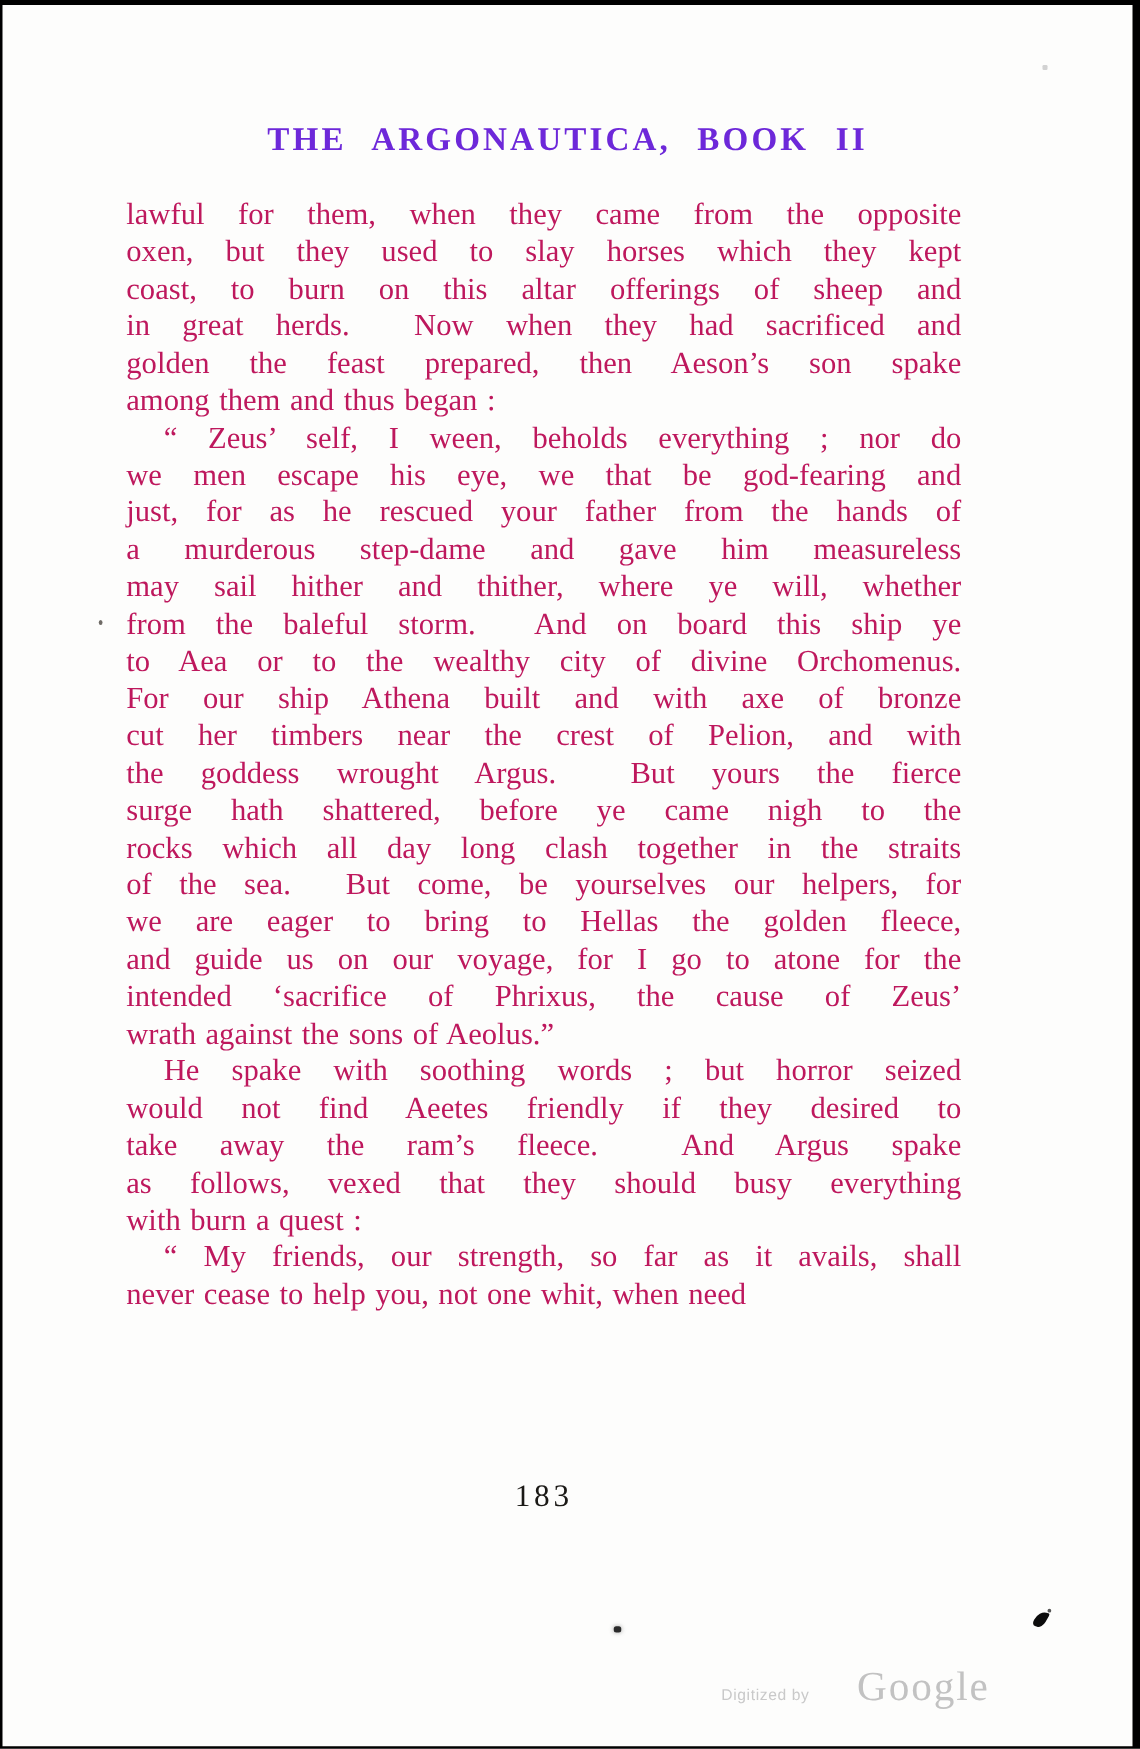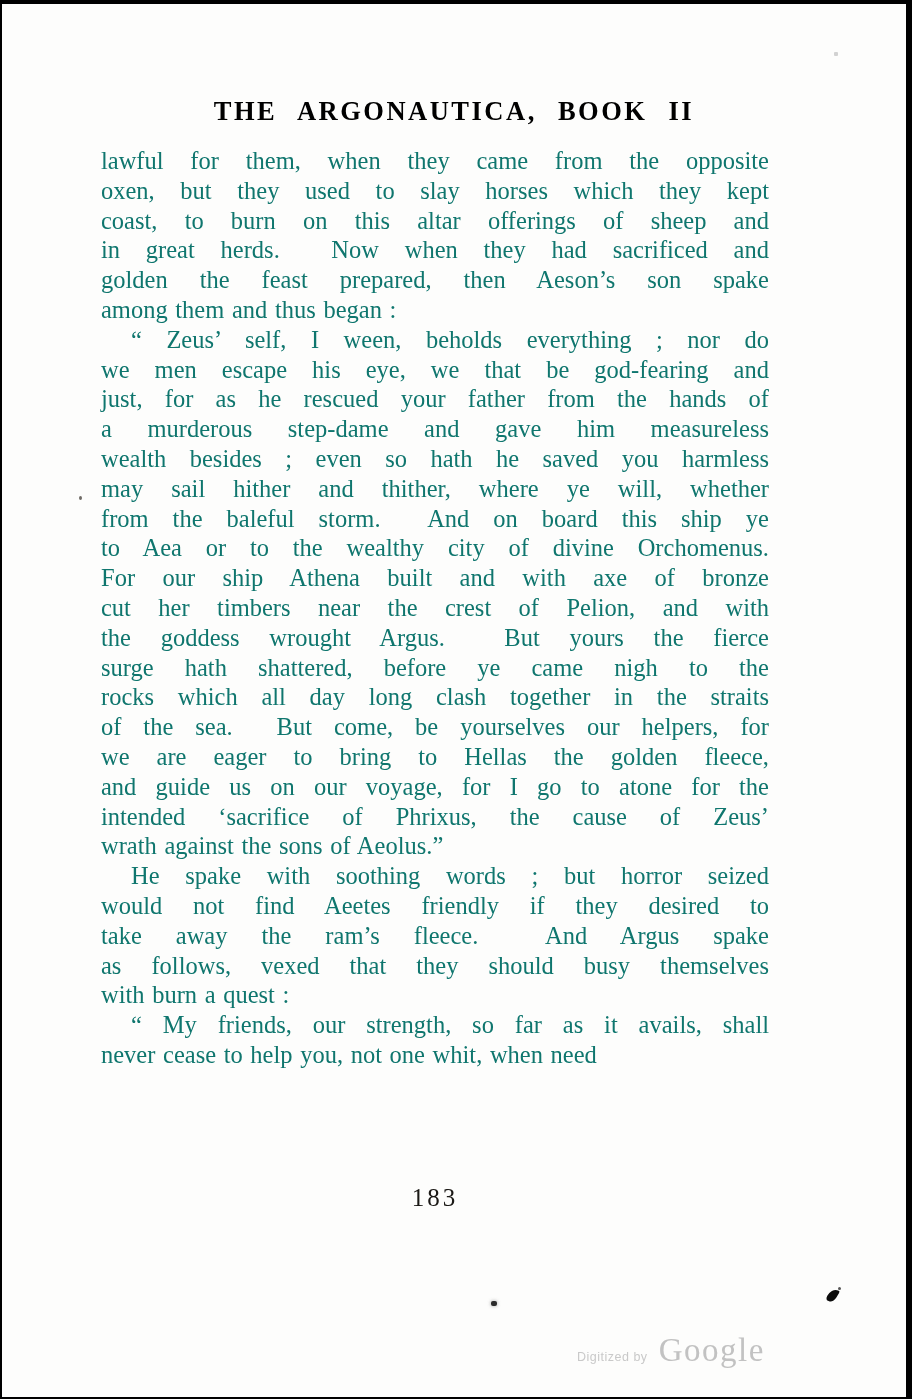--- a/index.html
+++ b/index.html
@@ -18,29 +18,29 @@
   }
   .page-title {
     position: absolute;
     left: 0; top: 92px;
     width: 100%;
     text-align: center;
     font-weight: 700;
     font-size: 26.5px;
     letter-spacing: 2.5px;
     word-spacing: 12px;
-    color: #000000;
+    color: #6d28d9;
   }
   .body-text {
     position: absolute;
-    left: 99px; top: 142px;
+    left: 99px; top: 153px;
     width: 668px;
     font-size: 24.5px;
     line-height: 29.8px;
-    color: #0f766e;
+    color: #be185d;
     word-spacing: 1.5px;
   }
   .line {
     text-align: justify;
     text-align-last: justify;
     white-space: normal;
   }
   .line.last {
     text-align-last: left;
   }
@@ -55,33 +55,34 @@
     font-size: 25px;
     letter-spacing: 3px;
     color: #1b1916;
     font-feature-settings: "onum" 1;
   }
   .watermark {
     position: absolute;
     left: 575px; top: 1328px;
     display: flex;
     align-items: baseline;
-    gap: 11px;
+    gap: 1px;
   }
   .wm-prefix {
     font-family: "Liberation Sans", sans-serif;
     font-size: 12.5px;
     color: #c9c9c9;
     letter-spacing: 0.5px;
   }
   .wm-brand {
     font-family: "Liberation Serif", serif;
     font-size: 33px;
     color: #c2c2c2;
     letter-spacing: 1.5px;
+    margin-left: 37px;
   }
   
   .ink-blot {
     position: absolute;
     left: 826px; top: 1283px;
     width: 13px; height: 15px;
   }
   .ink-blot .flame {
     position: absolute;
     left: 0; top: 2px;
@@ -133,39 +134,38 @@
     <div class="line">oxen, but they used to slay horses which they kept</div>
     <div class="line">coast, to burn on this altar offerings of sheep and</div>
     <div class="line">in great herds.&nbsp; Now when they had sacrificed and</div>
     <div class="line">golden the feast prepared, then Aeson’s son spake</div>
     <div class="line last">among them and thus began :</div>
 
     <div class="line indent">“ Zeus’ self, I ween, beholds everything ; nor do</div>
     <div class="line">we men escape his eye, we that be god-fearing and</div>
     <div class="line">just, for as he rescued your father from the hands of</div>
     <div class="line">a murderous step-dame and gave him measureless</div>
-    <div class="line">wealth besides ; even so hath he saved you harmless</div>
     <div class="line">may sail hither and thither, where ye will, whether</div>
     <div class="line">from the baleful storm.&nbsp; And on board this ship ye</div>
     <div class="line">to Aea or to the wealthy city of divine Orchomenus.</div>
     <div class="line">For our ship Athena built and with axe of bronze</div>
     <div class="line">cut her timbers near the crest of Pelion, and with</div>
     <div class="line">the goddess wrought Argus.&nbsp; But yours the fierce</div>
     <div class="line">surge hath shattered, before ye came nigh to the</div>
     <div class="line">rocks which all day long clash together in the straits</div>
     <div class="line">of the sea.&nbsp; But come, be yourselves our helpers, for</div>
     <div class="line">we are eager to bring to Hellas the golden fleece,</div>
     <div class="line">and guide us on our voyage, for I go to atone for the</div>
     <div class="line">intended ‘sacrifice of Phrixus, the cause of Zeus’</div>
     <div class="line last">wrath against the sons of Aeolus.”</div>
 
     <div class="line indent">He spake with soothing words ; but horror seized</div>
     <div class="line">would not find Aeetes friendly if they desired to</div>
     <div class="line">take away the ram’s fleece.&nbsp; And Argus spake</div>
-    <div class="line">as follows, vexed that they should busy themselves</div>
+    <div class="line">as follows, vexed that they should busy everything</div>
     <div class="line last">with burn a quest :</div>
 
     <div class="line indent">“ My friends, our strength, so far as it avails, shall</div>
     <div class="line last">never cease to help you, not one whit, when need</div>
   </div>
 
   <div class="page-number">183</div>
 
   <div class="watermark">
     <span class="wm-prefix">Digitized by</span>

